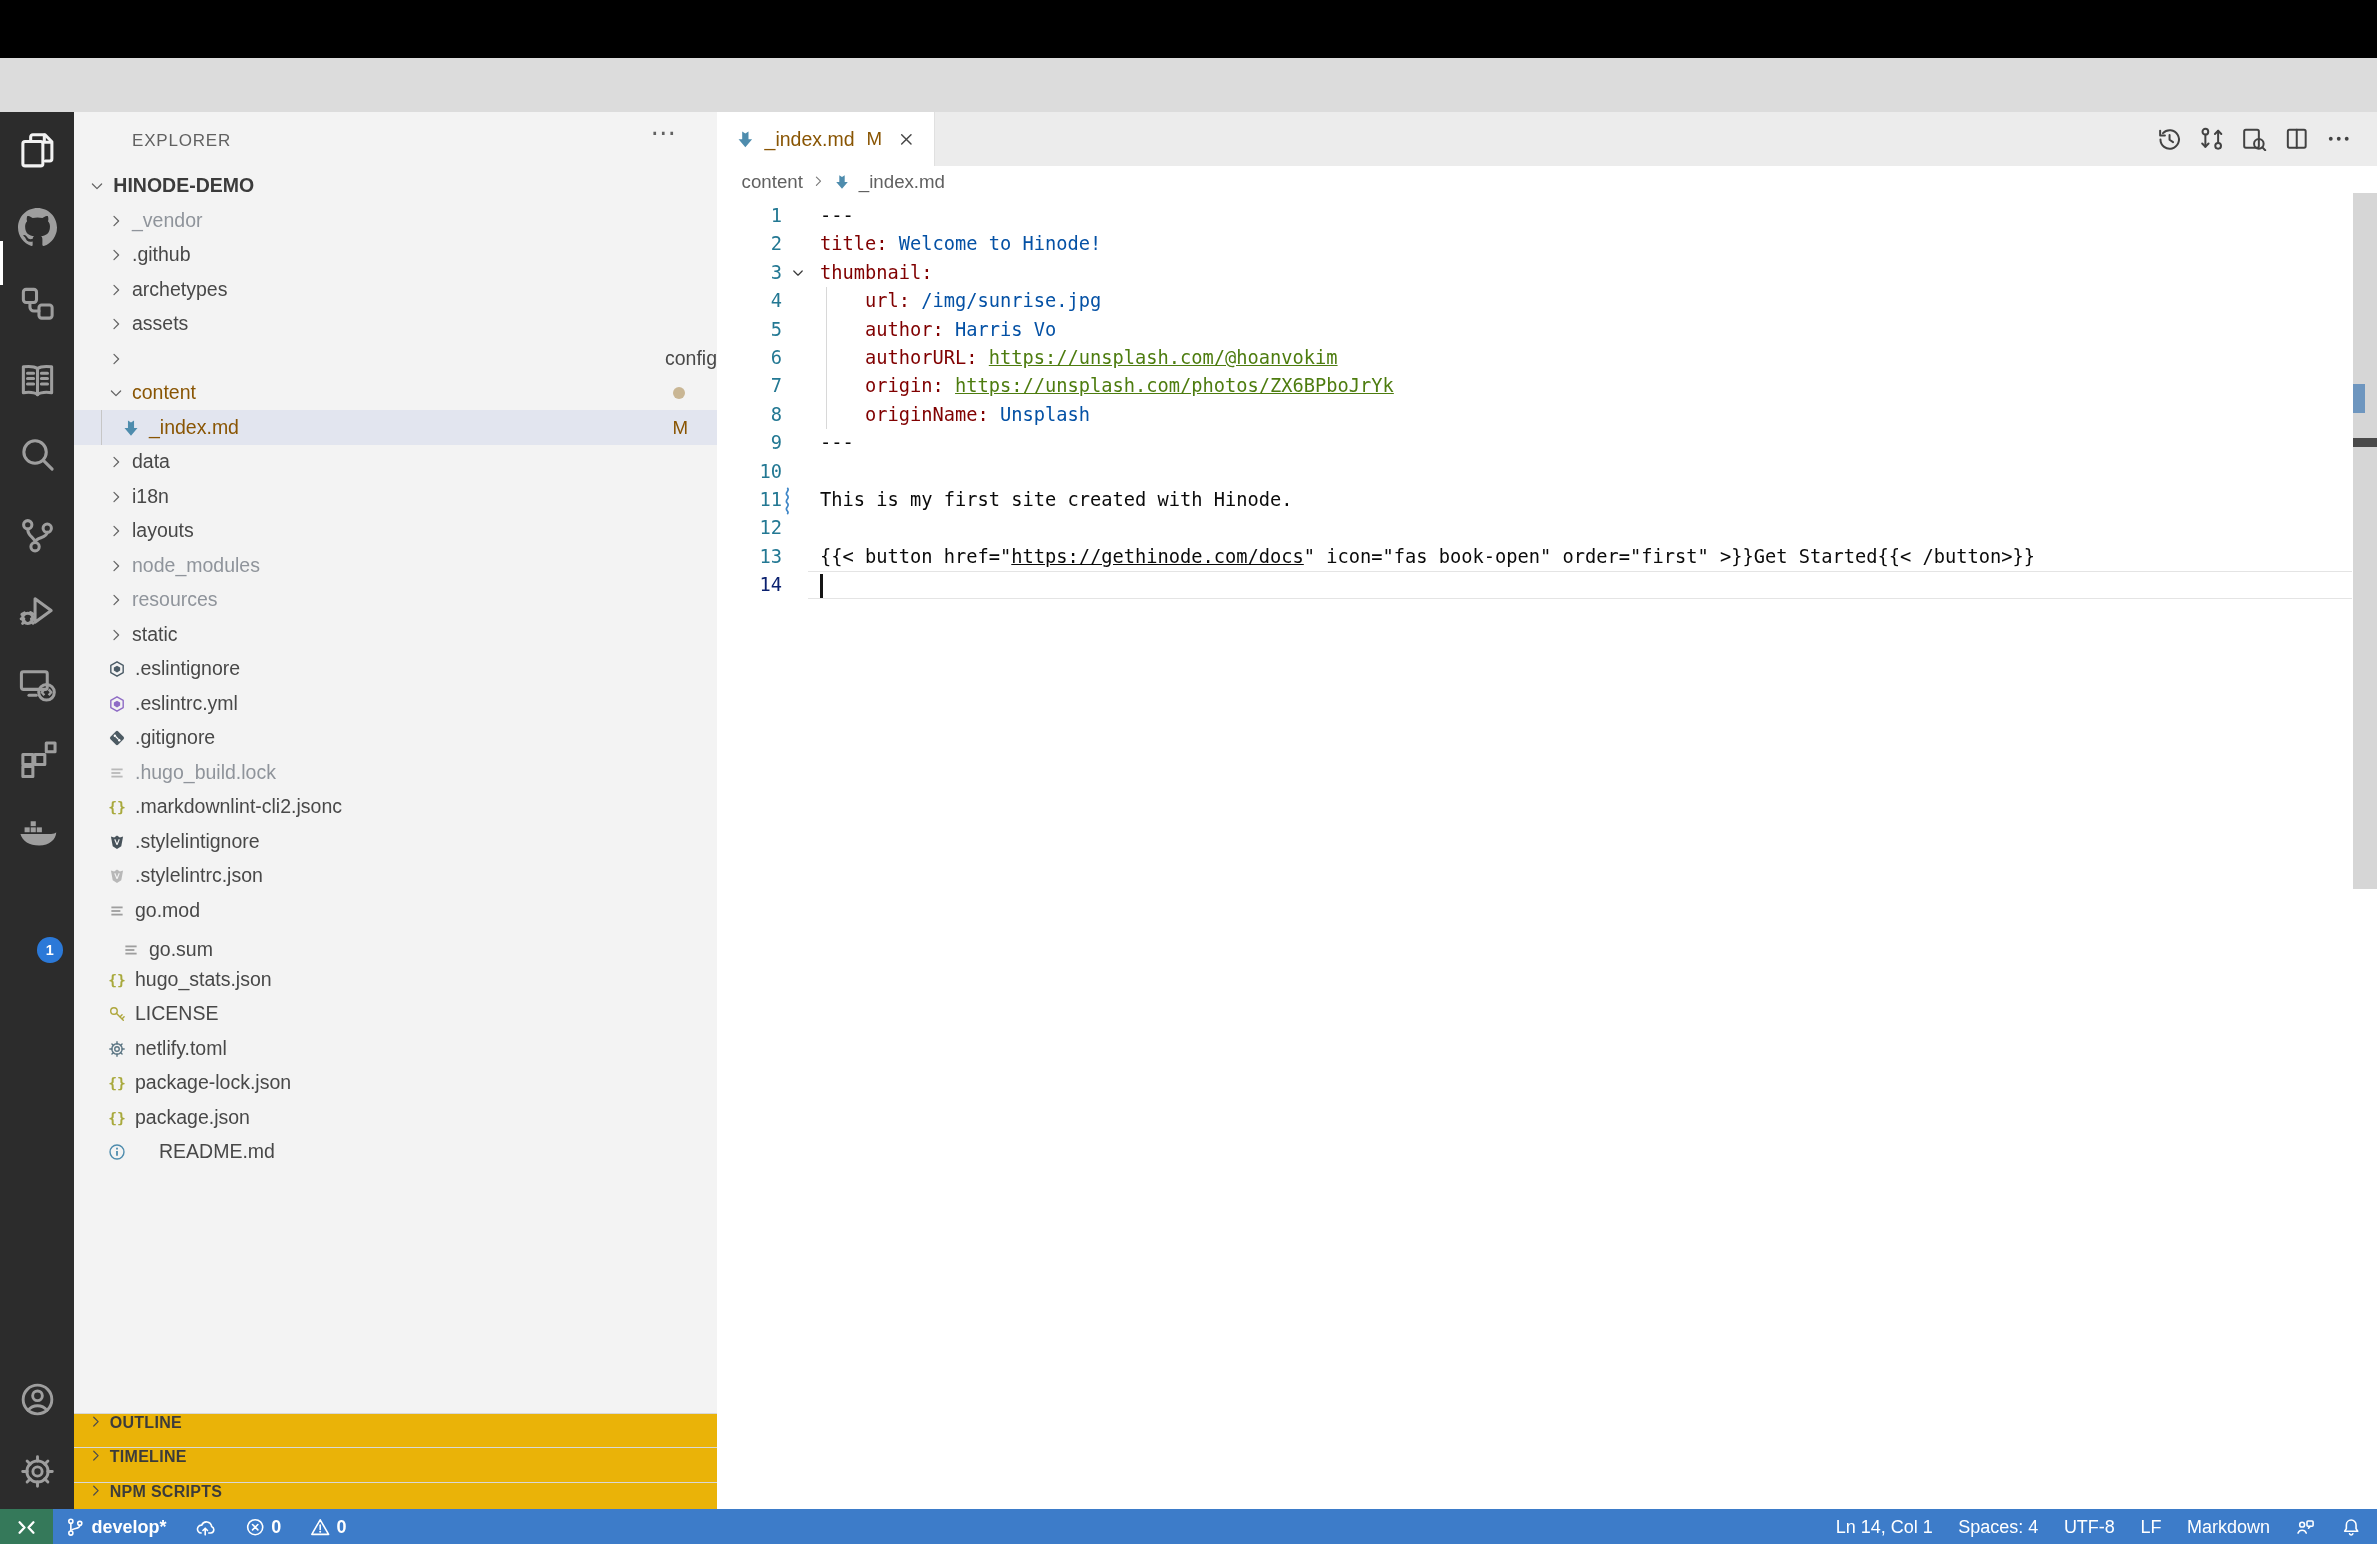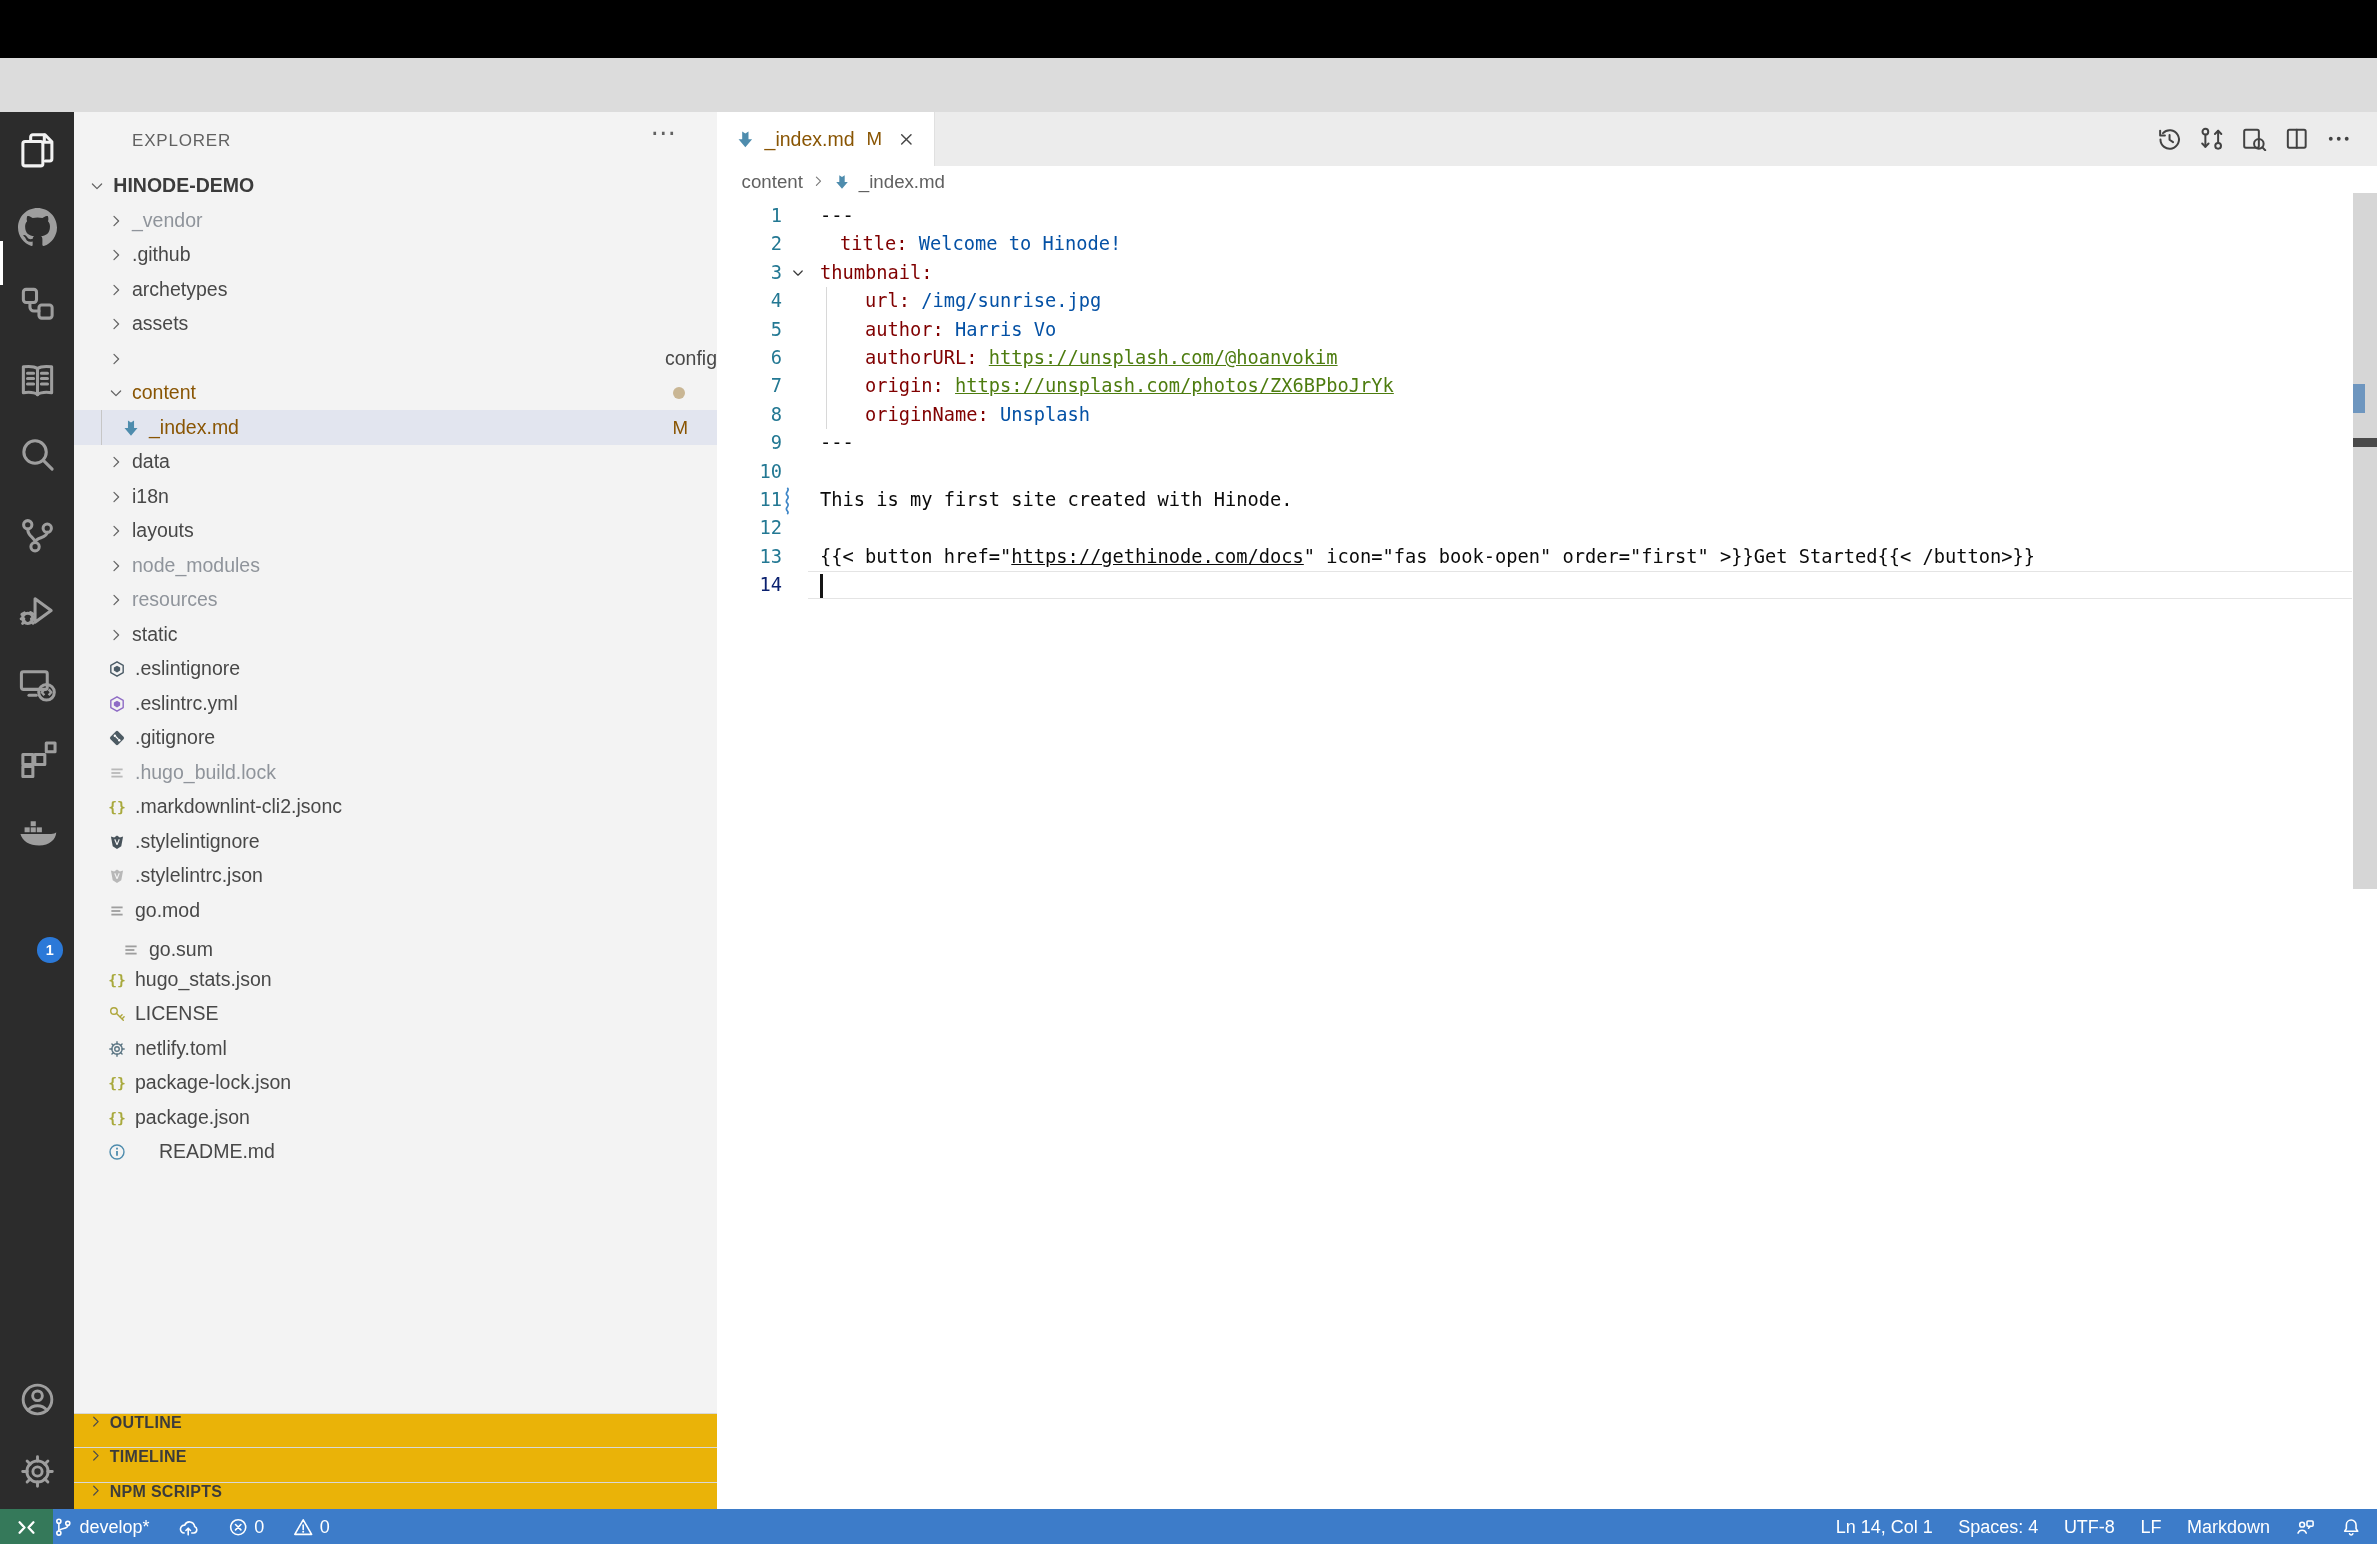--- a/index.html
+++ b/index.html
@@ -74,21 +74,21 @@
   .fold{position:absolute;left:73px;display:flex;}
   .squiggle{position:absolute;left:66px;}
   .sb-track{position:absolute;right:0;width:24px;}
   .sb-slider{position:absolute;right:0;width:24px;background:rgba(90,90,90,.25);}
   .deco-mod{position:absolute;right:12px;width:12px;height:29px;background:#6E96BF;}
   .deco-cursor{position:absolute;right:0;width:24px;height:8.5px;background:#4a4a4a;}
 
   
   .statusbar{left:0;top:1509px;width:2377px;height:36px;background:#3D7CC9;display:flex;align-items:center;color:#fff;font-size:18px;}
   .remote{width:53px;height:36px;background:#35795A;display:flex;align-items:center;justify-content:center;cursor:pointer;}
-  .sb-left{display:flex;align-items:center;gap:29px;}
+  .sb-left{display:flex;align-items:center;gap:29px;padding-left:12px;font-weight:bold;}
   .sb-item{display:flex;align-items:center;gap:6px;cursor:pointer;}
   .sb-right{margin-left:auto;display:flex;align-items:center;gap:25.5px;padding-right:15.3px;}
 </style>
 </head>
 <body>
 
 <div class="app">
   <div class="abs menubar"></div>
 
   <div class="abs titlebar">
@@ -601,21 +601,21 @@
           <svg width="16" height="16" viewBox="0 0 16 16" fill="none">
             <path fill="#4E8CAD" d="M5.3 1.3 8 3l2.7-1.7V8h3.1L8 14.8 2.2 8h3.1Z"></path>
           </svg>
         </span>
         <span>_index.md</span>
       </div>
     <div class="codearea" id="codearea">
         <div class="gutter-num" style="top: 5.1px;">1</div>
         <div class="code-line" style="top: 5.1px;"><span class="tk-meta">---</span></div>
         <div class="gutter-num" style="top: 33px;">2</div>
-        <div class="code-line" style="top: 33px; margin-left: 20px;"><span class="tk-key">title:</span><span class="tk-plain"> </span><span class="tk-val">Welcome to Hinode!</span></div>
+        <div class="code-line" style="top: 33px;"><span class="tk-key">title:</span><span class="tk-plain"> </span><span class="tk-val">Welcome to Hinode!</span></div>
         <div class="gutter-num" style="top: 62px;">3</div>
         <div class="fold" style="top: 68px;">
           <svg width="16" height="16" viewBox="0 0 16 16" fill="none">
             <path d="M3.8 6 8 10.2 12.2 6" stroke="#3c3c3c" stroke-width="1.25" stroke-linecap="round" stroke-linejoin="round" fill="none"></path>
           </svg>
         </div>
         <div class="code-line" style="top: 62px;"><span class="tk-key">thumbnail:</span></div>
         <div class="gutter-num" style="top: 90px;">4</div>
         <div class="code-line" style="top: 90px;"><span class="tk-plain">    </span><span class="tk-key">url:</span><span class="tk-plain"> </span><span class="tk-val">/img/sunrise.jpg</span></div>
         <div class="gutter-num" style="top: 119px;">5</div>

